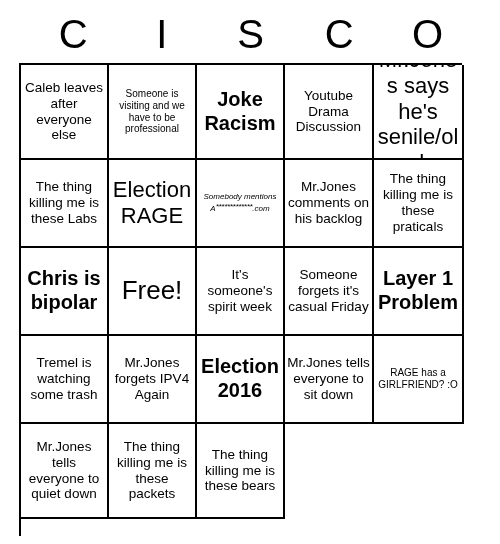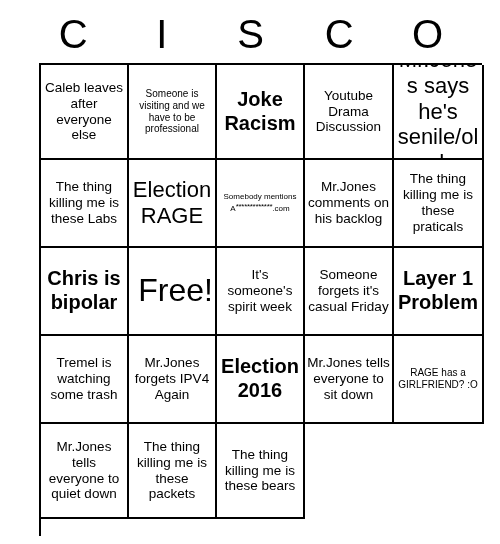--- a/index.html
+++ b/index.html
@@ -40,21 +40,21 @@
     font-size: 40px;
     line-height: 1;
     font-weight: 400;
     letter-spacing: 0;
     color: #000000;
   }
 
   
   #grid {
     position: absolute;
-    left: 39px;
+    left: 19px;
     top: 63px;
     width: 443px;
     height: 473px;
     display: grid;
     grid-template-columns: 88px 88px 88px 89px 90px;
     grid-template-rows: 95px 88px 88px 88px 95px;
     border-top: 2px solid #000000;
     border-left: 2px solid #000000;
     box-sizing: border-box;
   }
@@ -77,27 +77,28 @@
     line-height: 1.18;
     word-wrap: break-word;
   }
 
   
   .fs-tiny  .cell-text { font-size: 8px;  line-height: 1.25; }
   .fs-small .cell-text { font-size: 10px; }
   .fs-med   .cell-text { font-size: 13.5px; }
   .fs-large .cell-text { font-size: 22px; }
   .fs-xl    .cell-text { font-size: 20px; font-weight: bold; }
-  .fs-free  .cell-text { font-size: 32px; line-height: 1.05; text-align: right; }
+  .fs-free  .cell-text { font-size: 26px; line-height: 1.05; }
 
   
   .censor-line {
     display: block;
     white-space: nowrap;
     font-size: 8px;
+    font-style: italic;
   }
   .censor-stars {
     letter-spacing: -0.3px;
     vertical-align: 2px;
     font-size: 8px;
   }
 </style>
 </head>
 <body>
 

